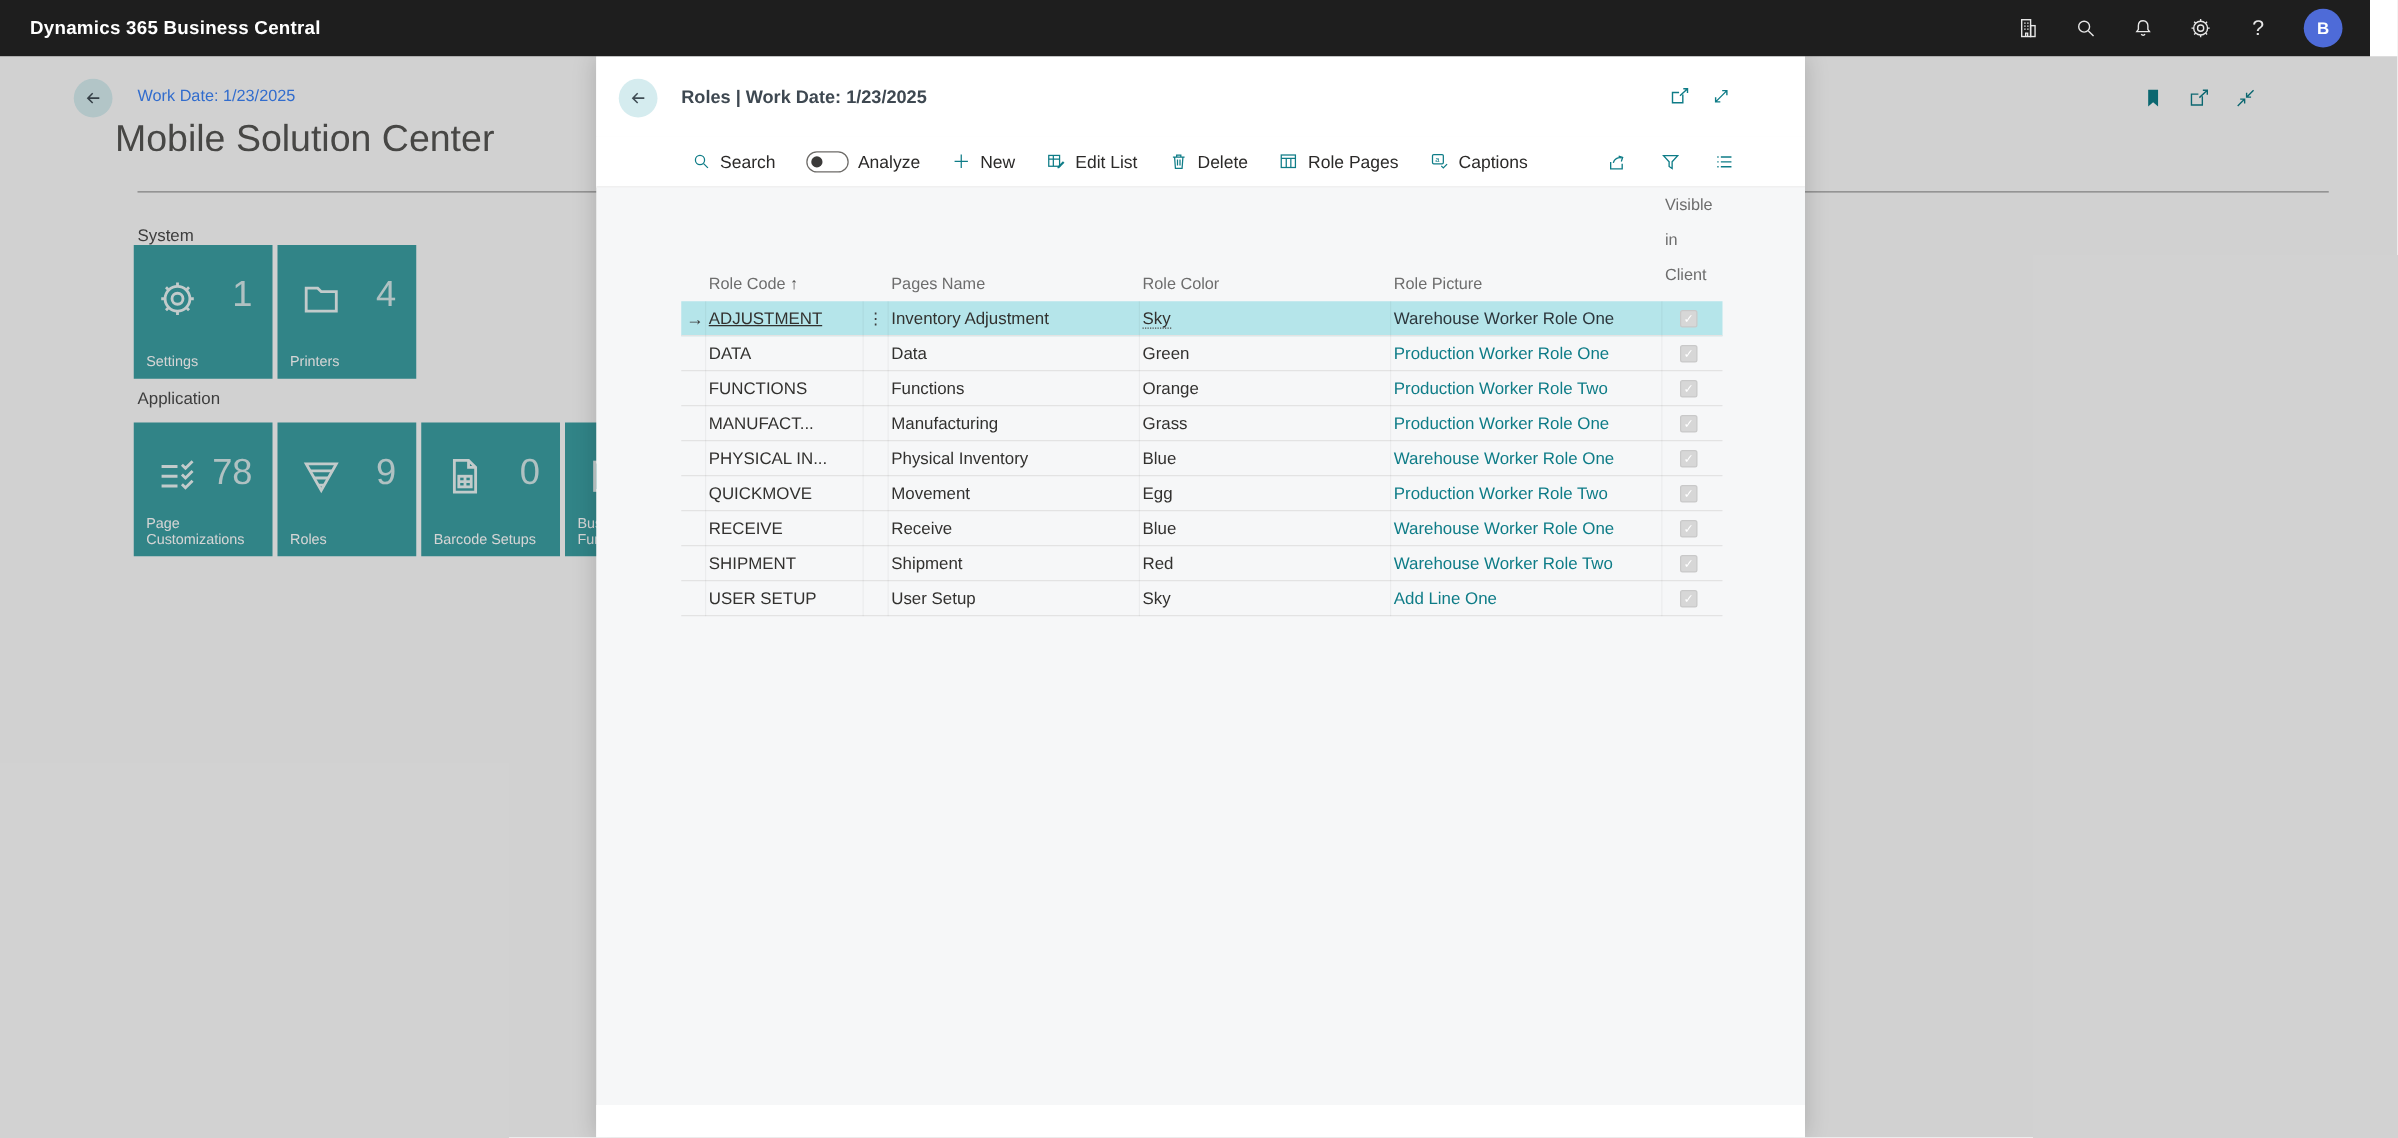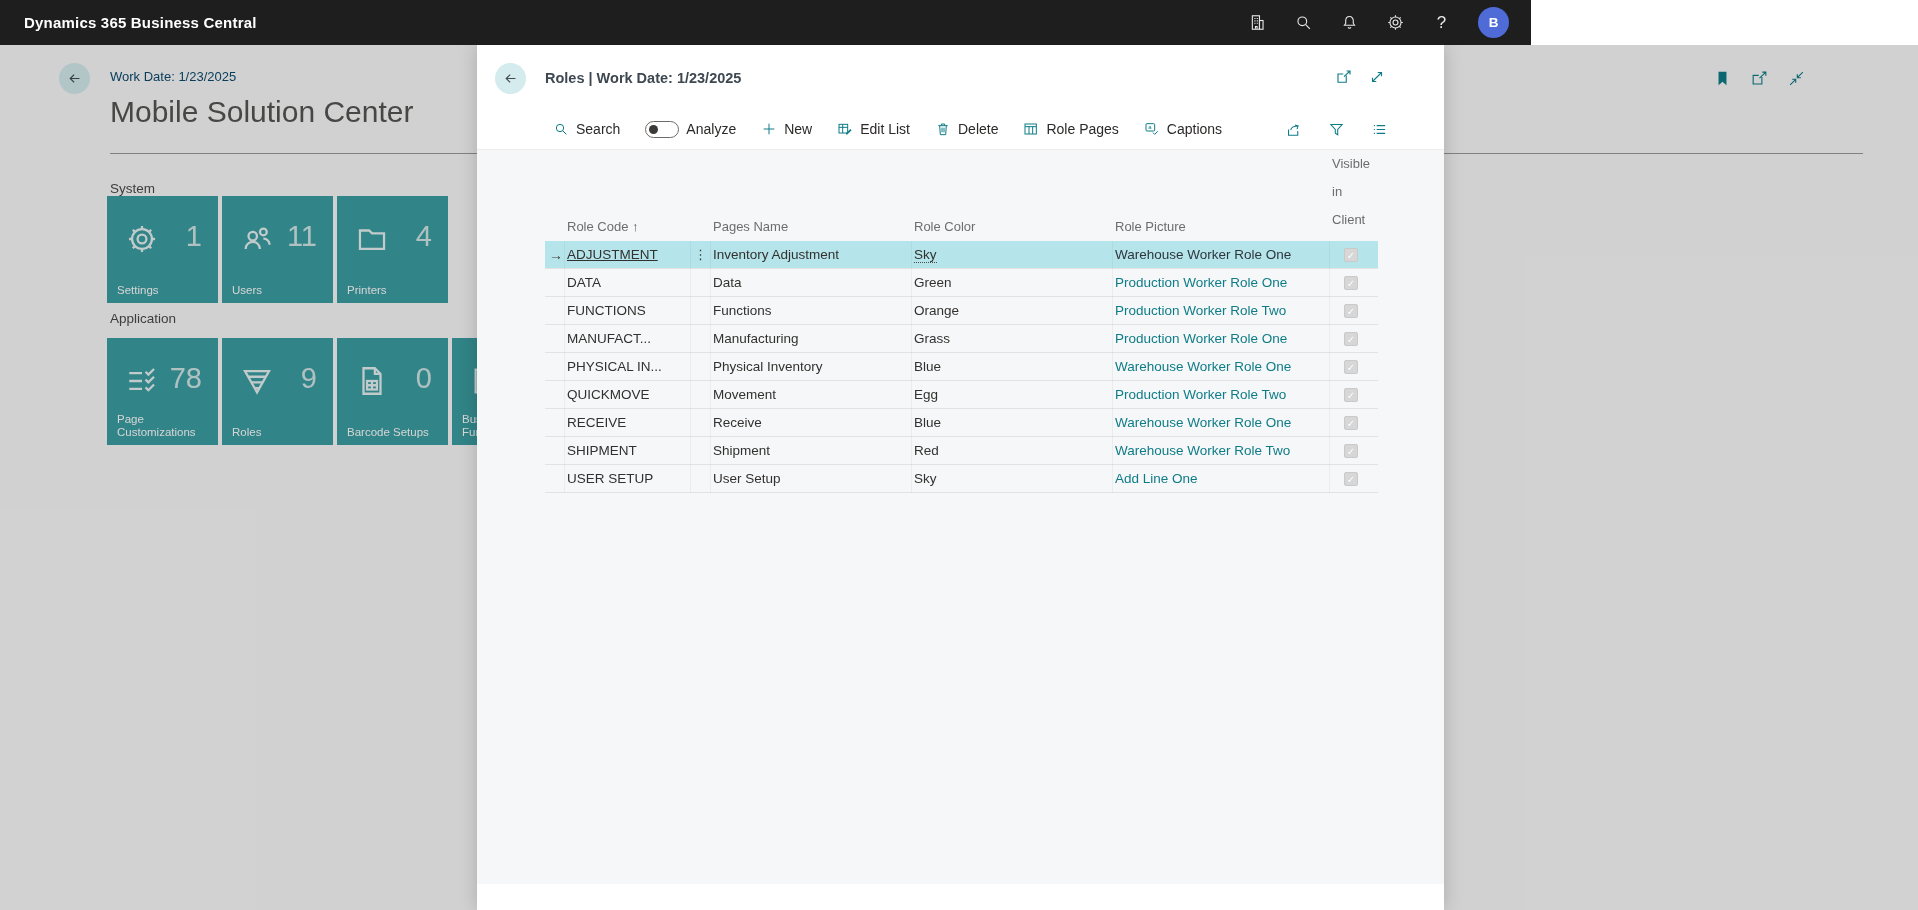--- a/index.html
+++ b/index.html
@@ -1,38 +1,38 @@
 <!DOCTYPE html>
 <html><head>
 <meta charset="utf-8">
 <style>
   * { margin:0; padding:0; box-sizing:border-box; }
   html,body { width:1918px; height:910px; overflow:hidden; background:#fff;
     font-family:"Liberation Sans", sans-serif; }
   .stage { position:relative; width:1918px; height:910px; overflow:hidden; }
 
   
-  .topbar { position:absolute; left:0; top:0; width:1531px; height:45px; background:#1e1e1e;
+  .topbar { position:absolute; left:0; top:0; width:1896px; height:45px; background:#1e1e1e;
     display:flex; align-items:center; justify-content:space-between; z-index:30; }
   .topbar-title { color:#fff; font-size:15px; font-weight:bold; padding-left:24px; letter-spacing:.2px; }
   .topbar-right { display:flex; align-items:center; gap:27px; padding-right:22px; }
   .tb-icon { width:19px; height:19px; display:flex; align-items:center; justify-content:center; cursor:pointer; }
   .tb-icon svg { width:19px; height:19px; stroke:#e8e8e8; fill:none; stroke-width:1.4; }
   .tb-help { color:#e8e8e8; font-size:17px; font-weight:400; }
   .avatar { width:31px; height:31px; border-radius:50%; background:#4e6bd8; color:#fff;
     display:flex; align-items:center; justify-content:center; font-size:13.5px; font-weight:bold; }
 
   
   .bg-page { position:absolute; left:0; top:45px; width:1918px; height:865px; background:#fbfbfb; z-index:1; }
   .back-circle { position:absolute; width:31px; height:31px; border-radius:50%; background:#d5ecef;
     display:flex; align-items:center; justify-content:center; }
   .back-circle svg { width:17px; height:17px; stroke:#404d55; fill:none; stroke-width:1.7; }
   .bg-back { left:59px; top:18px; }
-  .bg-workdate { position:absolute; left:110px; top:24px; font-size:13px; color:#0c4a6e; }
-  .bg-title { position:absolute; left:110px; top:50px; font-size:30px; font-weight:300; color:#565553; }
+  .bg-workdate { position:absolute; left:110px; top:24px; font-size:13px; color:#3b82f6; }
+  .bg-title { position:absolute; left:92px; top:50px; font-size:30px; font-weight:300; color:#565553; }
   .bg-divider { position:absolute; left:110px; right:55px; top:108px; height:1px; background:#9b9b9b; }
   .bg-icons { position:absolute; right:112px; top:24px; display:flex; gap:18px; align-items:center; }
   .bg-icons .tb-icon svg { stroke:#0e7c87; }
   .bookmark-fill { fill:#0e7c87 !important; stroke:none !important; }
 
   .section-label { position:absolute; left:110px; font-size:13.5px; color:#4a4a4a; }
   .tile-row { position:absolute; left:107px; display:flex; gap:4px; }
   .sec0-label { top:136px; } .sec0-row { top:151px; }
   .sec1-label { top:266px; } .sec1-row { top:293px; }
   .tile { position:relative; width:111px; height:107px; background:#3b9ea2; cursor:pointer; }
@@ -164,30 +164,20 @@
     <span class="tile-icon"><svg viewBox="0 0 24 24">
               <circle cx="12" cy="12" r="3.1"></circle>
               <circle cx="12" cy="12" r="7"></circle>
               <path d="M12 2.8V5M12 19v2.2M2.8 12H5M19 12h2.2M5.5 5.5 7 7M17 17l1.5 1.5M18.5 5.5 17 7M7 17l-1.5 1.5"></path>
             </svg></span>
     <span class="tile-count">1</span>
     <span class="tile-label">Settings</span>
   </div>
         <div class="tile">
     <span class="tile-icon"><svg viewBox="0 0 24 24">
-              <circle cx="9" cy="10" r="3"></circle>
-              <path d="M4 19c0-3 2.4-5 5-5s5 2 5 5"></path>
-              <circle cx="16.5" cy="7" r="2.4"></circle>
-              <path d="M16.5 11.7c2.6 0 4.4 2 4.4 4.4"></path>
-            </svg></span>
-    <span class="tile-count">11</span>
-    <span class="tile-label">Users</span>
-  </div>
-        <div class="tile">
-    <span class="tile-icon"><svg viewBox="0 0 24 24">
               <path d="M3.5 6h6.5l2 2h8.5v11h-17z"></path>
             </svg></span>
     <span class="tile-count">4</span>
     <span class="tile-label">Printers</span>
   </div>
       </div>
 
     <div class="section-label sec1-label">Application</div>
     <div class="tile-row sec1-row">
         <div class="tile">

